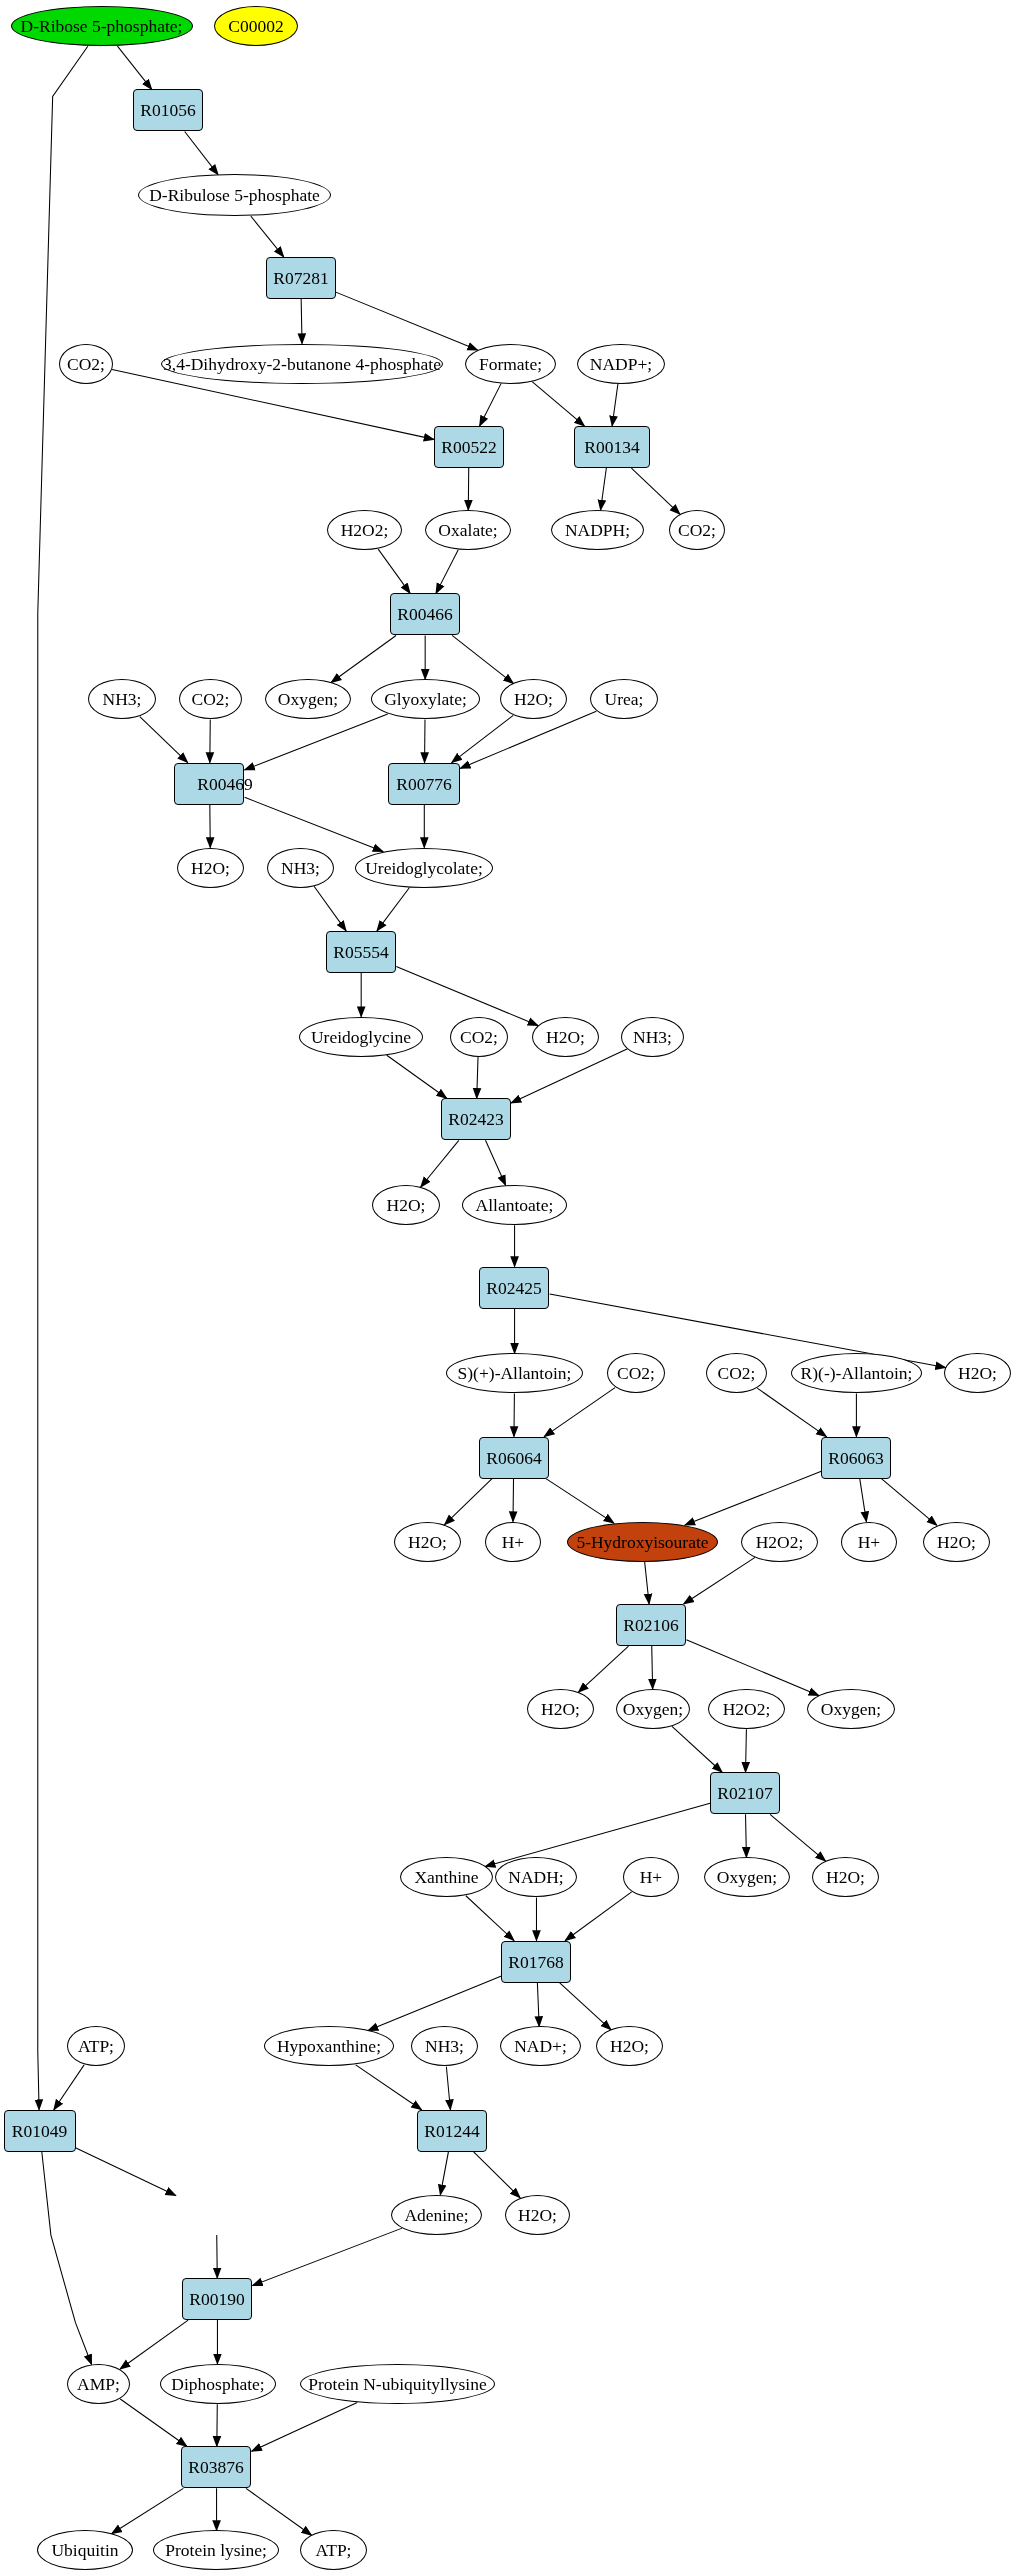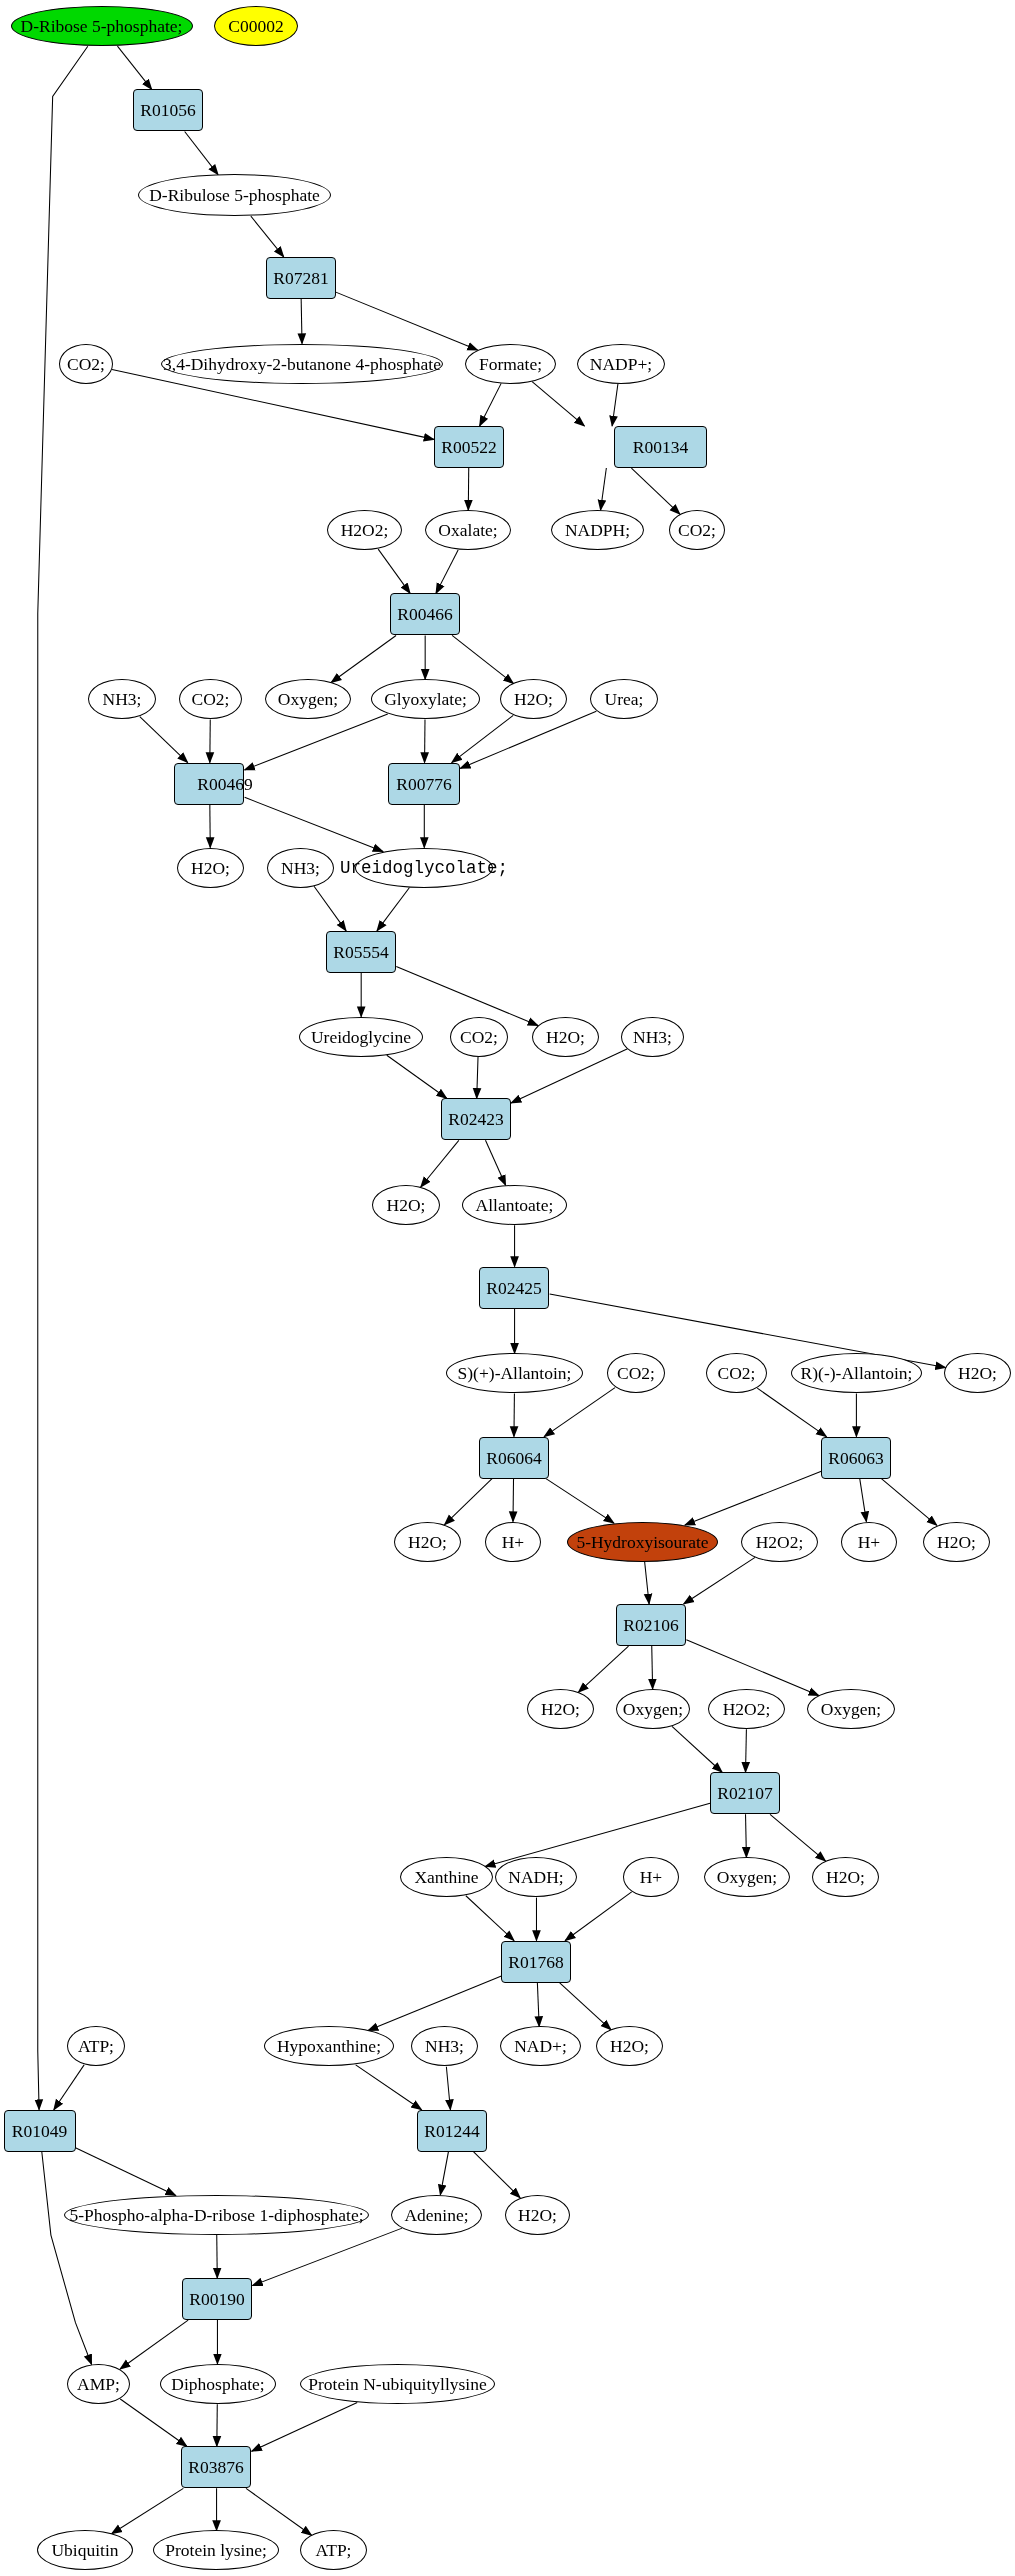--- a/index.html
+++ b/index.html
@@ -112,37 +112,37 @@
 <div class="node ellipse" style="left: 10.5px; top: 6.1px; width: 182px; height: 40px; background: rgb(0, 217, 0);">D-Ribose 5-phosphate;</div>
     <div class="node ellipse" style="left: 214px; top: 6.1px; width: 84px; height: 40px; background: rgb(255, 255, 0);">C00002</div>
     <div class="node box" style="left: 133px; top: 89px; width: 70px; height: 42px; background: rgb(173, 216, 230);">R01056</div>
     <div class="node ellipse" style="left: 138px; top: 174px; width: 193px; height: 42px; background: rgb(255, 255, 255);">D-Ribulose 5-phosphate</div>
     <div class="node box" style="left: 266px; top: 257px; width: 70px; height: 42px; background: rgb(173, 216, 230);">R07281</div>
     <div class="node ellipse" style="left: 59px; top: 344px; width: 54px; height: 40px; background: rgb(255, 255, 255);">CO2;</div>
     <div class="node ellipse" style="left: 161px; top: 344px; width: 282px; height: 40px; background: rgb(255, 255, 255);">3,4-Dihydroxy-2-butanone 4-phosphate</div>
     <div class="node ellipse" style="left: 465px; top: 344px; width: 91px; height: 40px; background: rgb(255, 255, 255);">Formate;</div>
     <div class="node ellipse" style="left: 577px; top: 344px; width: 88px; height: 40px; background: rgb(255, 255, 255);">NADP+;</div>
     <div class="node box" style="left: 434px; top: 426px; width: 70px; height: 42px; background: rgb(173, 216, 230);">R00522</div>
-    <div class="node box" style="left: 574px; top: 426px; width: 93px; height: 42px; background: rgb(173, 216, 230); margin-left: 40px;">R00134</div>
+    <div class="node box" style="left: 574px; top: 426px; width: 76px; height: 42px; background: rgb(173, 216, 230);">R00134</div>
     <div class="node ellipse" style="left: 327px; top: 510px; width: 75px; height: 40px; background: rgb(255, 255, 255);">H2O2;</div>
     <div class="node ellipse" style="left: 425px; top: 510px; width: 86px; height: 40px; background: rgb(255, 255, 255);">Oxalate;</div>
     <div class="node ellipse" style="left: 551px; top: 510px; width: 93px; height: 40px; background: rgb(255, 255, 255);">NADPH;</div>
     <div class="node ellipse" style="left: 669px; top: 510px; width: 56px; height: 40px; background: rgb(255, 255, 255);">CO2;</div>
     <div class="node box" style="left: 390px; top: 593px; width: 70px; height: 42px; background: rgb(173, 216, 230);">R00466</div>
     <div class="node ellipse" style="left: 88px; top: 679px; width: 68px; height: 40px; background: rgb(255, 255, 255);">NH3;</div>
     <div class="node ellipse" style="left: 179px; top: 679px; width: 63px; height: 40px; background: rgb(255, 255, 255);">CO2;</div>
     <div class="node ellipse" style="left: 265px; top: 679px; width: 86px; height: 40px; background: rgb(255, 255, 255);">Oxygen;</div>
     <div class="node ellipse" style="left: 371px; top: 679px; width: 109px; height: 40px; background: rgb(255, 255, 255);">Glyoxylate;</div>
     <div class="node ellipse" style="left: 500px; top: 679px; width: 67px; height: 40px; background: rgb(255, 255, 255);">H2O;</div>
     <div class="node ellipse" style="left: 590px; top: 679px; width: 68px; height: 40px; background: rgb(255, 255, 255);">Urea;</div>
     <div class="node box" style="left: 174px; top: 763px; width: 70px; height: 42px; background: rgb(173, 216, 230); padding-left: 32px;">R00469</div>
     <div class="node box" style="left: 388px; top: 763px; width: 72px; height: 42px; background: rgb(173, 216, 230);">R00776</div>
     <div class="node ellipse" style="left: 177px; top: 848px; width: 67px; height: 40px; background: rgb(255, 255, 255);">H2O;</div>
     <div class="node ellipse" style="left: 267px; top: 848px; width: 67px; height: 40px; background: rgb(255, 255, 255);">NH3;</div>
-    <div class="node ellipse" style="left: 355px; top: 848px; width: 138px; height: 40px; background: rgb(255, 255, 255); font-family: Liberation Mono, monospace;">Ureidoglycolate;</div>
+    <div class="node ellipse" style="left: 355px; top: 848px; width: 138px; height: 40px; background: rgb(255, 255, 255);">Ureidoglycolate;</div>
     <div class="node box" style="left: 326px; top: 931px; width: 70px; height: 42px; background: rgb(173, 216, 230);">R05554</div>
     <div class="node ellipse" style="left: 299px; top: 1017px; width: 124px; height: 40px; background: rgb(255, 255, 255);">Ureidoglycine</div>
     <div class="node ellipse" style="left: 450px; top: 1017px; width: 58px; height: 40px; background: rgb(255, 255, 255);">CO2;</div>
     <div class="node ellipse" style="left: 532px; top: 1017px; width: 67px; height: 40px; background: rgb(255, 255, 255);">H2O;</div>
     <div class="node ellipse" style="left: 621px; top: 1017px; width: 63px; height: 40px; background: rgb(255, 255, 255);">NH3;</div>
     <div class="node box" style="left: 441px; top: 1098px; width: 70px; height: 42px; background: rgb(173, 216, 230);">R02423</div>
     <div class="node ellipse" style="left: 372px; top: 1185px; width: 68px; height: 40px; background: rgb(255, 255, 255);">H2O;</div>
     <div class="node ellipse" style="left: 462px; top: 1185px; width: 105px; height: 40px; background: rgb(255, 255, 255);">Allantoate;</div>
     <div class="node box" style="left: 479px; top: 1267px; width: 70px; height: 42px; background: rgb(173, 216, 230);">R02425</div>
     <div class="node ellipse" style="left: 446px; top: 1353px; width: 137px; height: 40px; background: rgb(255, 255, 255);">S)(+)-Allantoin;</div>
@@ -170,21 +170,20 @@
     <div class="node ellipse" style="left: 704px; top: 1857px; width: 86px; height: 40px; background: rgb(255, 255, 255);">Oxygen;</div>
     <div class="node ellipse" style="left: 812px; top: 1857px; width: 67px; height: 40px; background: rgb(255, 255, 255);">H2O;</div>
     <div class="node box" style="left: 501px; top: 1941px; width: 70px; height: 42px; background: rgb(173, 216, 230);">R01768</div>
     <div class="node ellipse" style="left: 67px; top: 2026px; width: 58px; height: 40px; background: rgb(255, 255, 255);">ATP;</div>
     <div class="node ellipse" style="left: 264px; top: 2026px; width: 130px; height: 40px; background: rgb(255, 255, 255);">Hypoxanthine;</div>
     <div class="node ellipse" style="left: 411px; top: 2026px; width: 67px; height: 40px; background: rgb(255, 255, 255);">NH3;</div>
     <div class="node ellipse" style="left: 500px; top: 2026px; width: 81px; height: 40px; background: rgb(255, 255, 255);">NAD+;</div>
     <div class="node ellipse" style="left: 596px; top: 2026px; width: 67px; height: 40px; background: rgb(255, 255, 255);">H2O;</div>
     <div class="node box" style="left: 3.5px; top: 2110px; width: 72px; height: 42px; background: rgb(173, 216, 230);">R01049</div>
     <div class="node box" style="left: 417px; top: 2110px; width: 70px; height: 42px; background: rgb(173, 216, 230);">R01244</div>
-    <div class="node ellipse" style="left: 64px; top: 2195px; width: 305px; height: 40px; background: rgb(255, 255, 255);">5-Phospho-alpha-D-ribose 1-diphosphate;</div>
     <div class="node ellipse" style="left: 391px; top: 2195px; width: 91px; height: 40px; background: rgb(255, 255, 255);">Adenine;</div>
     <div class="node ellipse" style="left: 505px; top: 2195px; width: 65px; height: 40px; background: rgb(255, 255, 255);">H2O;</div>
     <div class="node box" style="left: 182px; top: 2278px; width: 70px; height: 42px; background: rgb(173, 216, 230);">R00190</div>
     <div class="node ellipse" style="left: 67px; top: 2364px; width: 63px; height: 40px; background: rgb(255, 255, 255);">AMP;</div>
     <div class="node ellipse" style="left: 160px; top: 2364px; width: 116px; height: 40px; background: rgb(255, 255, 255);">Diphosphate;</div>
     <div class="node ellipse" style="left: 300px; top: 2364px; width: 195px; height: 40px; background: rgb(255, 255, 255);">Protein N-ubiquityllysine</div>
     <div class="node box" style="left: 181px; top: 2446px; width: 70px; height: 42px; background: rgb(173, 216, 230);">R03876</div>
     <div class="node ellipse" style="left: 37px; top: 2530px; width: 96px; height: 40px; background: rgb(255, 255, 255);">Ubiquitin</div>
     <div class="node ellipse" style="left: 153px; top: 2530px; width: 126px; height: 40px; background: rgb(255, 255, 255);">Protein lysine;</div>
     <div class="node ellipse" style="left: 300px; top: 2530px; width: 67px; height: 40px; background: rgb(255, 255, 255);">ATP;</div>

